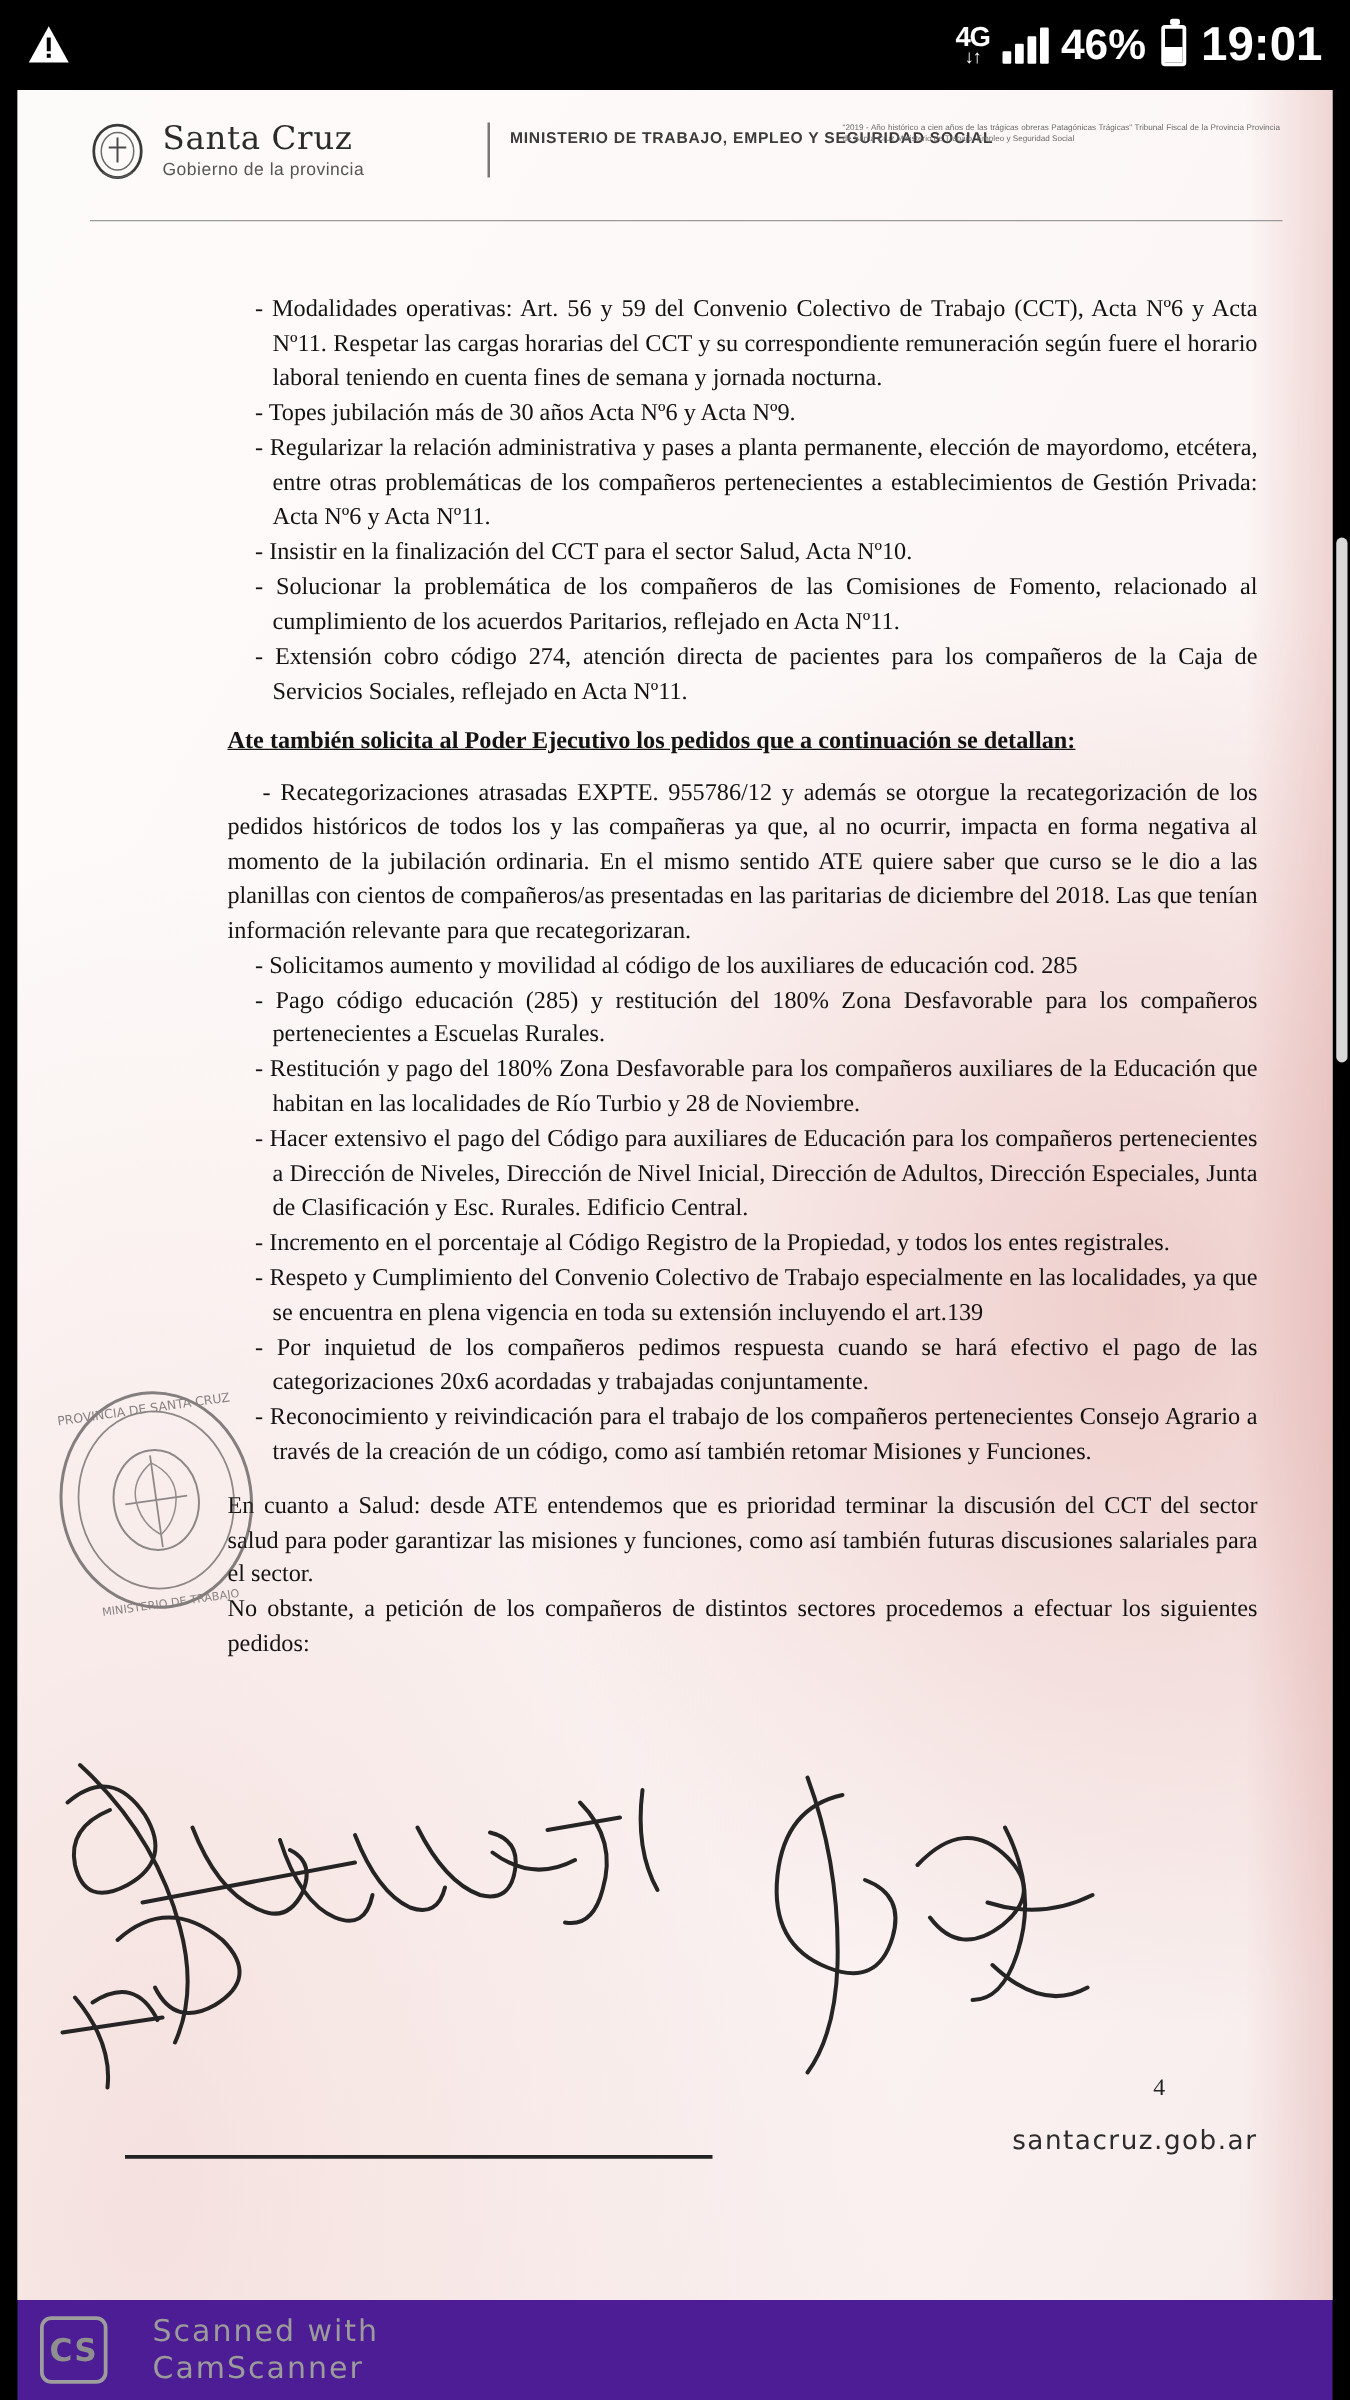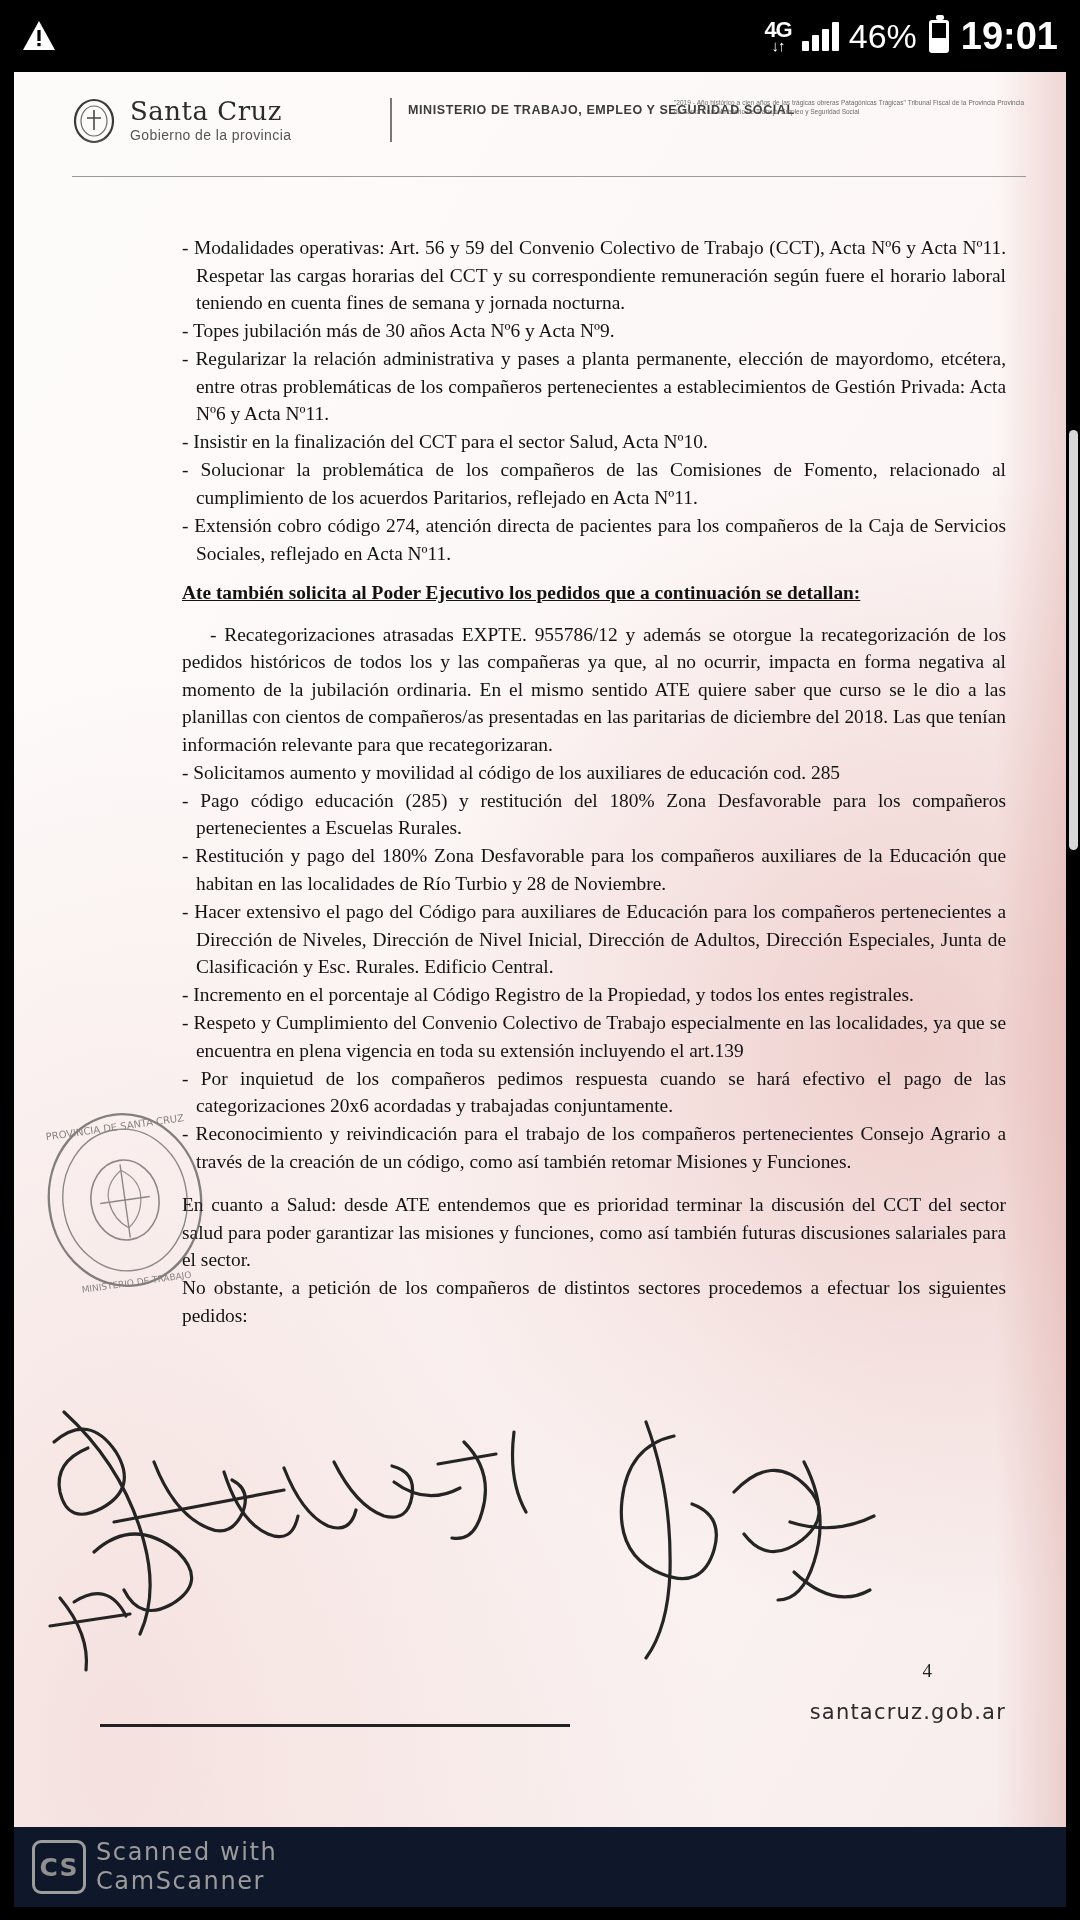--- a/index.html
+++ b/index.html
@@ -33,21 +33,21 @@
     display: flex; flex-direction: column; align-items: center;
   }
   .net-label .g { font-size: 22px; letter-spacing: -1px; }
   .net-label .arrows { font-size: 15px; margin-top: -3px; letter-spacing: -1px; }
   .signal { display: flex; align-items: flex-end; gap: 3px; height: 30px; }
   .signal i { display: block; width: 7px; background: #fff; border-radius: 1px; }
   .signal i:nth-child(1) { height: 10px; }
   .signal i:nth-child(2) { height: 16px; }
   .signal i:nth-child(3) { height: 22px; }
   .signal i:nth-child(4) { height: 29px; }
-  .batt-pct { font-size: 34px; font-weight: normal; letter-spacing: 0px; }
+  .batt-pct { font-size: 34px; font-weight: bold; letter-spacing: 0px; }
   .batt {
     width: 20px; height: 33px; border: 3px solid #fff; border-radius: 3px;
     position: relative; margin: 0 2px 0 2px;
     background: linear-gradient(to top, #fff 46%, #000 46%);
   }
   .batt:after {
     content: ""; position: absolute; top: -8px; left: 4px;
     width: 8px; height: 5px; background: #fff; border-radius: 2px;
   }
   .clock { font-size: 38px; font-weight: bold; letter-spacing: 0px; }
@@ -115,21 +115,21 @@
   .doc-body {
     position: absolute;
     left: 168px; right: 60px; top: 162px;
     font-family: "Liberation Serif", serif;
     font-size: 19.4px;
     line-height: 1.42;
     text-align: justify;
     color: #131313;
   }
   .doc-body p { margin: 0 0 0.5px 0; }
-  .doc-body p.hang { text-indent: -14px; padding-left: 14px; }
+  .doc-body p.hang { text-indent: -14px; padding-left: 14px; margin-left: 22px; }
   .doc-body .spacer { height: 15px; }
   .underline-head {
     text-decoration: underline;
     font-weight: bold;
     display: block;
     margin: 12px 0 14px 0;
     text-indent: 0;
   }
   .indent-first { text-indent: 28px; }
 
@@ -159,23 +159,23 @@
     font-size: 21px; letter-spacing: 1.2px; color: #2c2c2c; margin-left: 18px;
   }
   .page-num {
     position: absolute; right: 134px; top: 1588px;
     font-family: "Liberation Serif", serif;
     font-size: 19px; color: #222;
   }
 
   
   #cs-bar {
-    position: absolute; left: 14px; bottom: 13px; width: 1052px; height: 80px;
-    background: #0f172a;
-    display: flex; align-items: center; gap: 10px;
+    position: absolute; left: 14px; bottom: 0; width: 1052px; height: 80px;
+    background: #4c1d95;
+    display: flex; align-items: center; gap: 36px;
     padding-left: 18px;
   }
   .cs-logo {
     width: 54px; height: 54px; border: 3px solid #9d9d9d; border-radius: 9px;
     display: flex; align-items: center; justify-content: center;
     color: #8f8f8f; font-size: 25px; font-weight: bold; letter-spacing: 1px;
     font-family: "DejaVu Sans", sans-serif;
   }
   .cs-text {
     color: #9b9b9b; font-size: 24px; line-height: 1.22; letter-spacing: 1.6px;

